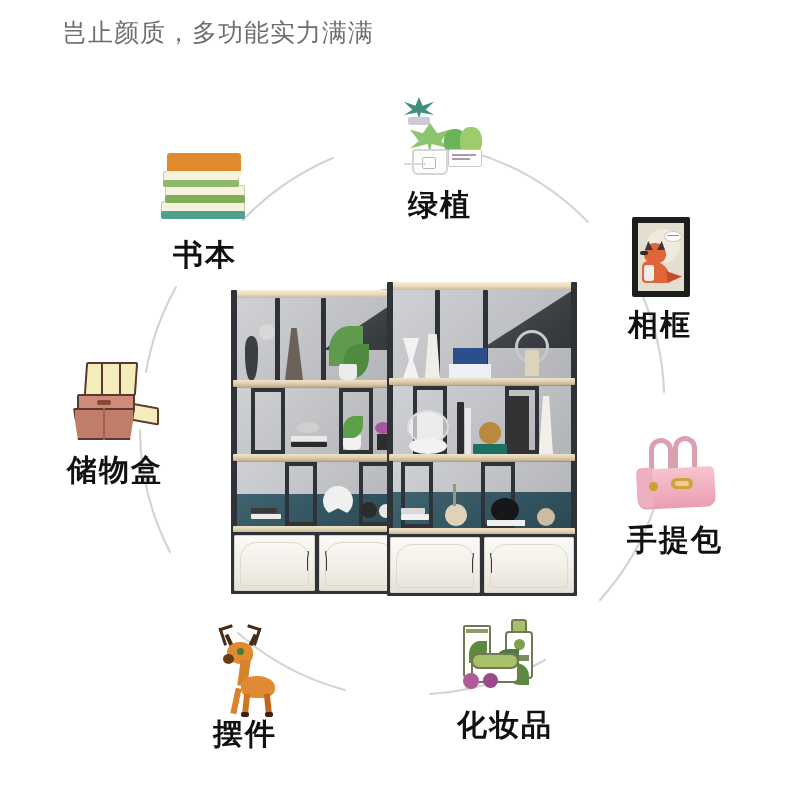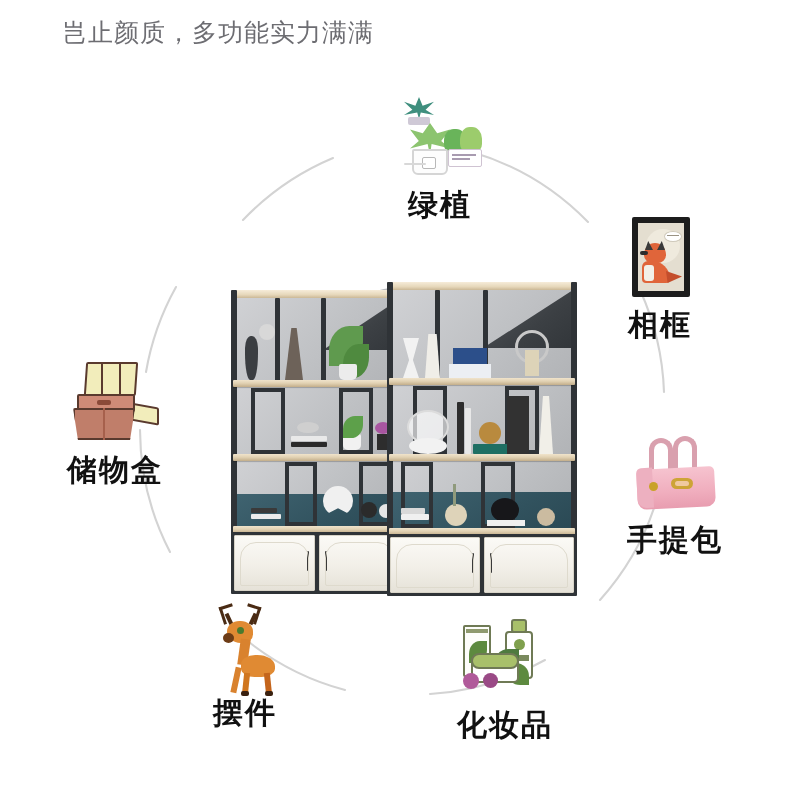--- a/index.html
+++ b/index.html
@@ -58,21 +58,21 @@
     line-height: 1.05;
     white-space: nowrap;
   }
 
   
   .n-books    { left: 120px; top: 145px; }
   .n-plants   { left: 355px; top: 95px;  }
   .n-frame    { left: 575px; top: 215px; }
   .n-bag      { left: 590px; top: 430px; }
   .n-cosmetic { left: 420px; top: 615px; }
-  .n-ornament { left: 160px; top: 603px; }
+  .n-ornament { left: 160px; top: 624px; }
   .n-storage  { left: 30px;  top: 360px; }
 
   
   .scene {
     position: absolute;
     left: 215px; top: 258px;
     width: 372px; height: 370px;
   }
   .scene-circle {
     position: absolute;
@@ -318,20 +318,33 @@
             <span class="handle" style="right:5px;"></span>
           </div>
           <div class="door" style="left:97px; width:90px;">
             <span class="handle" style="left:5px;"></span>
           </div>
         </div>
       </div>
     </div>
   </div>
 
+  <div class="node n-books">
+    <div class="node-icon">
+      <div class="art r2" style="left:12px; top:56px; width:84px; height:14px; background:#f6f2dd; border:1px solid #cfcaa8;"></div>
+      <div class="art r2" style="left:12px; top:66px; width:84px; height:8px;  background:#4fa08c;"></div>
+      <div class="art r2" style="left:16px; top:40px; width:80px; height:14px; background:#f6f2dd; border:1px solid #cfcaa8;"></div>
+      <div class="art r2" style="left:16px; top:50px; width:80px; height:8px;  background:#7fae5a;"></div>
+      <div class="art r2" style="left:14px; top:26px; width:76px; height:13px; background:#f6f2dd; border:1px solid #cfcaa8;"></div>
+      <div class="art r2" style="left:14px; top:35px; width:76px; height:7px;  background:#8fb96a;"></div>
+      <div class="art r3" style="left:18px; top:8px;  width:74px; height:22px; background:#e08a2e; border-radius:3px 3px 2px 2px;"></div>
+      <div class="art" style="left:18px; top:26px; width:74px; height:6px;  background:#f6f2dd;"></div>
+    </div>
+    <div class="node-label">书本</div>
+  </div>
 
   <div class="node n-plants">
     <div class="node-icon">
       <div class="art" style="left:20px; top:2px;  width:30px; height:22px; background:#3f8f7e; clip-path:polygon(50% 0,62% 40%,100% 22%,72% 58%,100% 82%,56% 70%,50% 100%,44% 70%,0 82%,28% 58%,0 22%,38% 40%);"></div>
       <div class="art r2" style="left:24px; top:22px; width:22px; height:8px; background:#cfc9d6;"></div>
       <div class="art" style="left:26px; top:28px; width:40px; height:32px; background:#8cc46f; clip-path:polygon(50% 0,68% 32%,100% 20%,78% 56%,100% 80%,54% 66%,50% 100%,44% 66%,0 80%,22% 56%,0 20%,32% 32%);"></div>
       <div class="art" style="left:60px; top:34px; width:22px; height:24px; background:#69b45a; border-radius:45% 45% 35% 35%;"></div>
       <div class="art" style="left:76px; top:32px; width:22px; height:26px; background:#9ccc6c; border-radius:45% 45% 35% 35%;"></div>
       <div class="art r2" style="left:28px; top:54px; width:36px; height:26px; background:#fdfdfd; border:2px solid #d5d5d5; border-radius:2px 2px 6px 6px;"></div>
       <div class="art r2" style="left:38px; top:62px; width:14px; height:12px; background:#ffffff; border:1px solid #b8b8b8;"></div>

